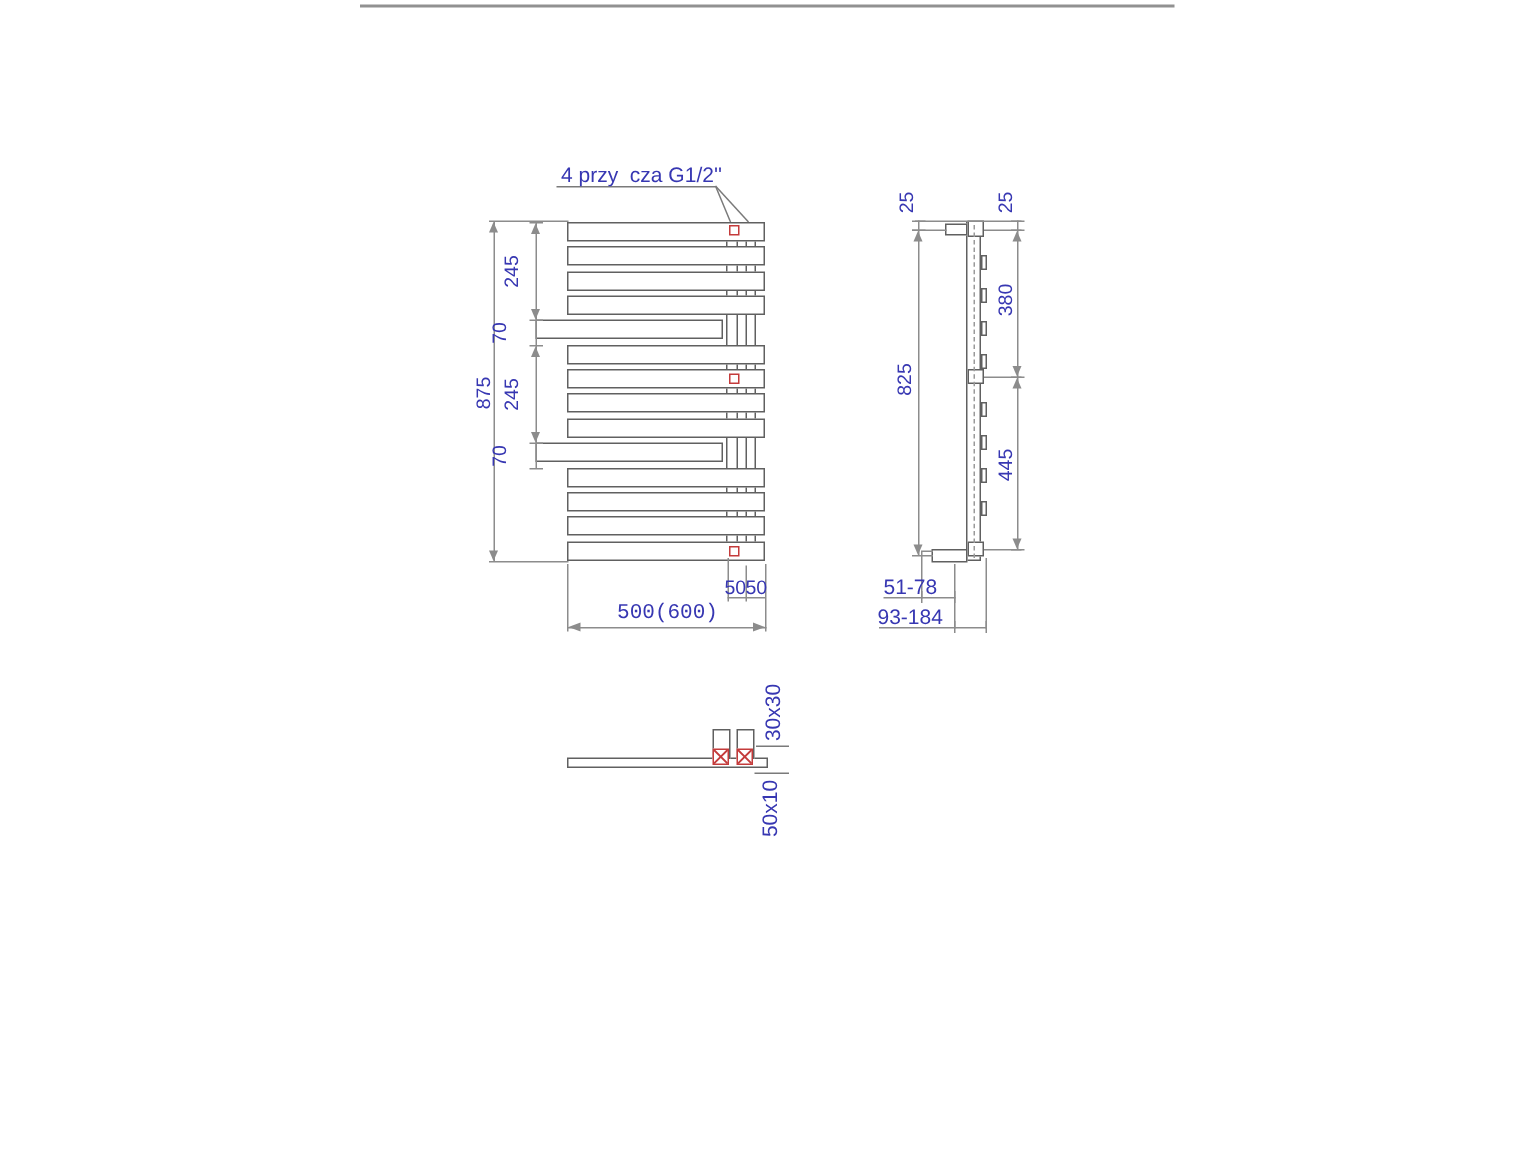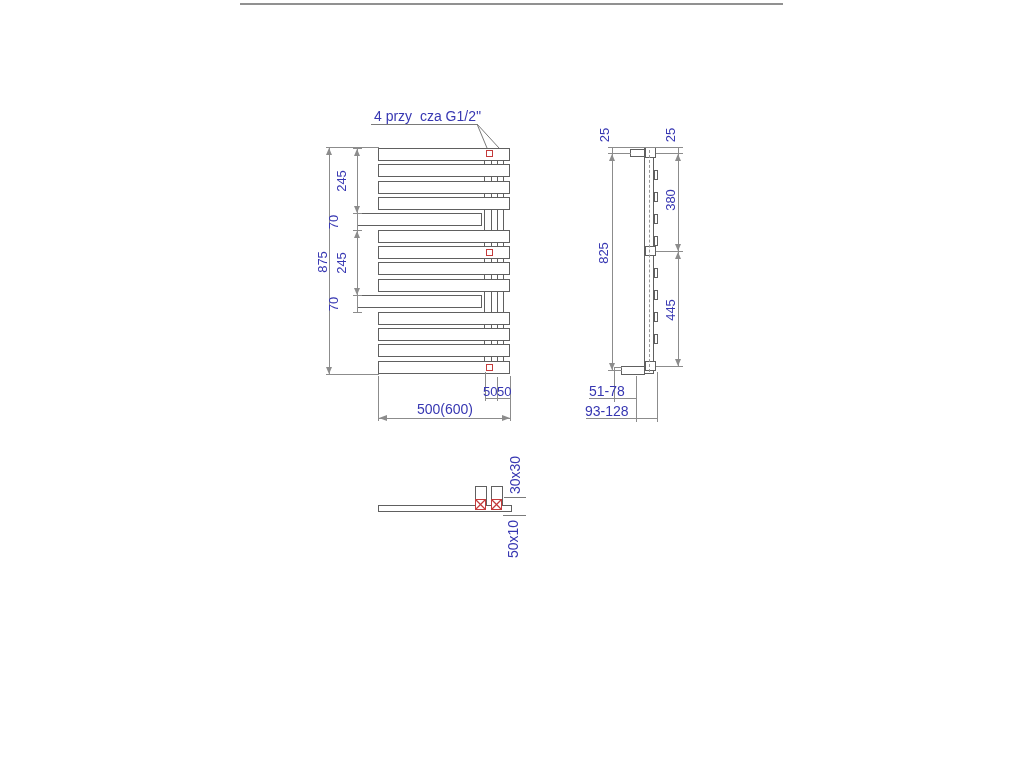--- a/index.html
+++ b/index.html
@@ -9,21 +9,21 @@
   .bar{position:absolute;background:#fff;border:1px solid #606060;box-sizing:border-box;z-index:2;}
   .shape{position:absolute;background:#fff;border:1px solid #606060;box-sizing:border-box;z-index:2;}
   .tline{position:absolute;width:1px;background:#606060;z-index:1;}
   .hl{position:absolute;height:1px;background:#8c8c8c;z-index:3;}
   .vl{position:absolute;width:1px;background:#8c8c8c;z-index:3;}
   .lead{background:#7a7a7a;}
   .tick-h{position:absolute;width:9px;height:1px;background:#8c8c8c;z-index:3;}
   .tick-v{position:absolute;width:1px;height:8px;background:#8c8c8c;z-index:3;}
   .txt{position:absolute;color:#3737b2;font-size:13px;line-height:1;white-space:pre;z-index:4;}
   .big{font-size:14px;}
-  .ctr{transform:translate(-50%,-50%);}
+  .ctr{transform:translate(-50%,-50%);font-family:Liberation Mono, monospace;}
   .vtxt{transform:translate(-50%,-50%) rotate(-90deg);}
   .redsq{position:absolute;border:1px solid #c43b3b;background:#fff;box-sizing:border-box;z-index:4;}
   .arr{position:absolute;width:0;height:0;z-index:3;}
   .au{border-left:3px solid transparent;border-right:3px solid transparent;border-bottom:7px solid #8c8c8c;}
   .ad{border-left:3px solid transparent;border-right:3px solid transparent;border-top:7px solid #8c8c8c;}
   .al{border-top:3px solid transparent;border-bottom:3px solid transparent;border-right:8px solid #8c8c8c;}
   .ar{border-top:3px solid transparent;border-bottom:3px solid transparent;border-left:8px solid #8c8c8c;}
   .dash{position:absolute;width:0;border-left:1px dashed #9a9a9a;z-index:3;}
   svg.overlay{position:absolute;left:0;top:0;z-index:5;pointer-events:none;}
 </style>
@@ -152,21 +152,21 @@
     <div class="hl" style="left:614px;top:367px;width:8px;"></div>
     <div class="vl" style="left:636px;top:376px;height:43px;"></div>
     <div class="vl" style="left:657px;top:372px;height:47px;"></div>
     <div class="hl" style="left:589px;top:398px;width:48px;"></div>
     <div class="tick-v" style="left:614px;top:394px;"></div>
     <div class="tick-v" style="left:636px;top:394px;"></div>
     <div class="hl" style="left:586px;top:418px;width:72px;"></div>
     <div class="tick-v" style="left:636px;top:414px;"></div>
     <div class="tick-v" style="left:657px;top:414px;"></div>
     <div class="txt big" style="left:589px;top:384px;">51-78</div>
-    <div class="txt big" style="left:585px;top:404px;">93-128</div>
+    <div class="txt big" style="left:585px;top:404px;">93-184</div>
   </div>
 
   <div>
     <div class="shape" style="left:378px;top:505px;width:134px;height:7px;"></div>
     <div class="shape" style="left:475px;top:486px;width:12px;height:20px;"></div>
     <div class="shape" style="left:491px;top:486px;width:12px;height:20px;"></div>
     <div class="redsq" style="left:475px;top:499px;width:11px;height:11px;"></div>
     <div class="redsq" style="left:491px;top:499px;width:11px;height:11px;"></div>
     <div class="hl lead" style="left:504px;top:497px;width:22px;"></div>
     <div class="hl lead" style="left:503px;top:515px;width:23px;"></div>

